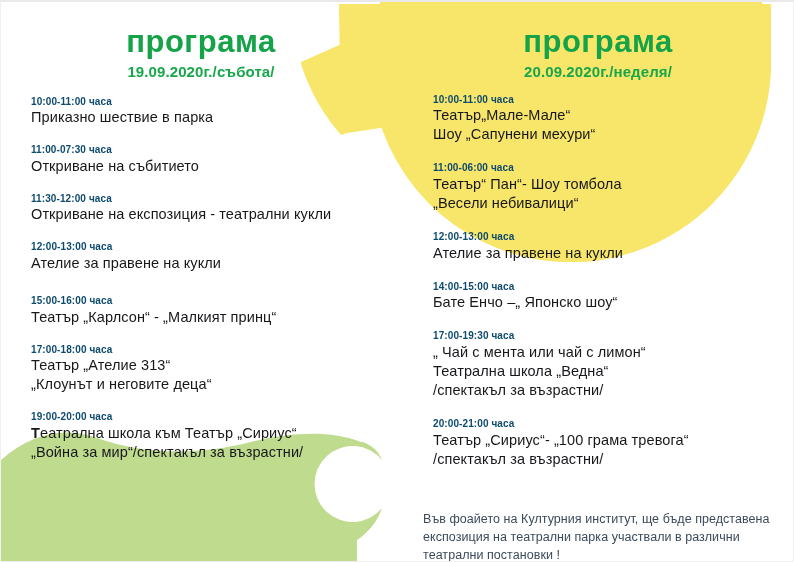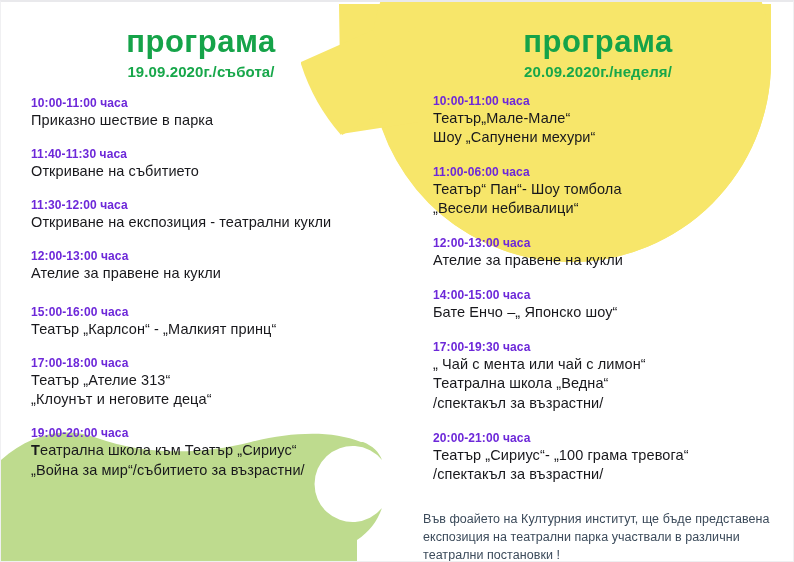--- a/index.html
+++ b/index.html
@@ -49,23 +49,23 @@
     color:#17a74a;
     letter-spacing:.1px;
   }
 
   .items{position:relative;}
   .col-left .items{margin-left:30px;margin-top:16px;width:362px;}
   .col-right .items{margin-left:32px;margin-top:14px;width:356px;}
 
   .ev{margin-bottom:15px;}
   .ev .time{
-    font-size:12px;
+    font-size:10px;
     font-weight:bold;
-    color:#6d28d9;
+    color:#0c4a6e;
     line-height:1.25;
     letter-spacing:.1px;
   }
   .ev .line{
     font-size:14.5px;
     color:#18181c;
     line-height:1.32;
     letter-spacing:.1px;
     white-space:nowrap;
   }
@@ -131,21 +131,21 @@
     <div class="head">
       <div class="title">програма</div>
       <div class="date">19.09.2020г./събота/</div>
     </div>
     <div class="items" id="left-items">
         <div class="ev">
           <div class="time">10:00-11:00 часа</div>
           <div class="line">Приказно шествие в парка</div>
         </div>
         <div class="ev">
-          <div class="time">11:40-11:30 часа</div>
+          <div class="time">11:00-07:30 часа</div>
           <div class="line">Откриване на събитието</div>
         </div>
         <div class="ev">
           <div class="time">11:30-12:00 часа</div>
           <div class="line">Откриване на експозиция - театрални кукли</div>
         </div>
         <div class="ev">
           <div class="time">12:00-13:00 часа</div>
           <div class="line">Ателие за правене на кукли</div>
         </div>
@@ -154,21 +154,21 @@
           <div class="line">Театър „Карлсон“ - „Малкият принц“</div>
         </div>
         <div class="ev">
           <div class="time">17:00-18:00 часа</div>
           <div class="line">Театър „Ателие 313“</div>
           <div class="line">„Клоунът и неговите деца“</div>
         </div>
         <div class="ev">
           <div class="time">19:00-20:00 часа</div>
           <div class="line lead-cap">Театрална школа към Театър „Сириус“</div>
-          <div class="line">„Война за мир“/събитието за възрастни/</div>
+          <div class="line">„Война за мир“/спектакъл за възрастни/</div>
         </div>
       </div>
   </div>
 
   <div class="col col-right">
     <div class="head">
       <div class="title">програма</div>
       <div class="date">20.09.2020г./неделя/</div>
     </div>
     <div class="items" id="right-items">

